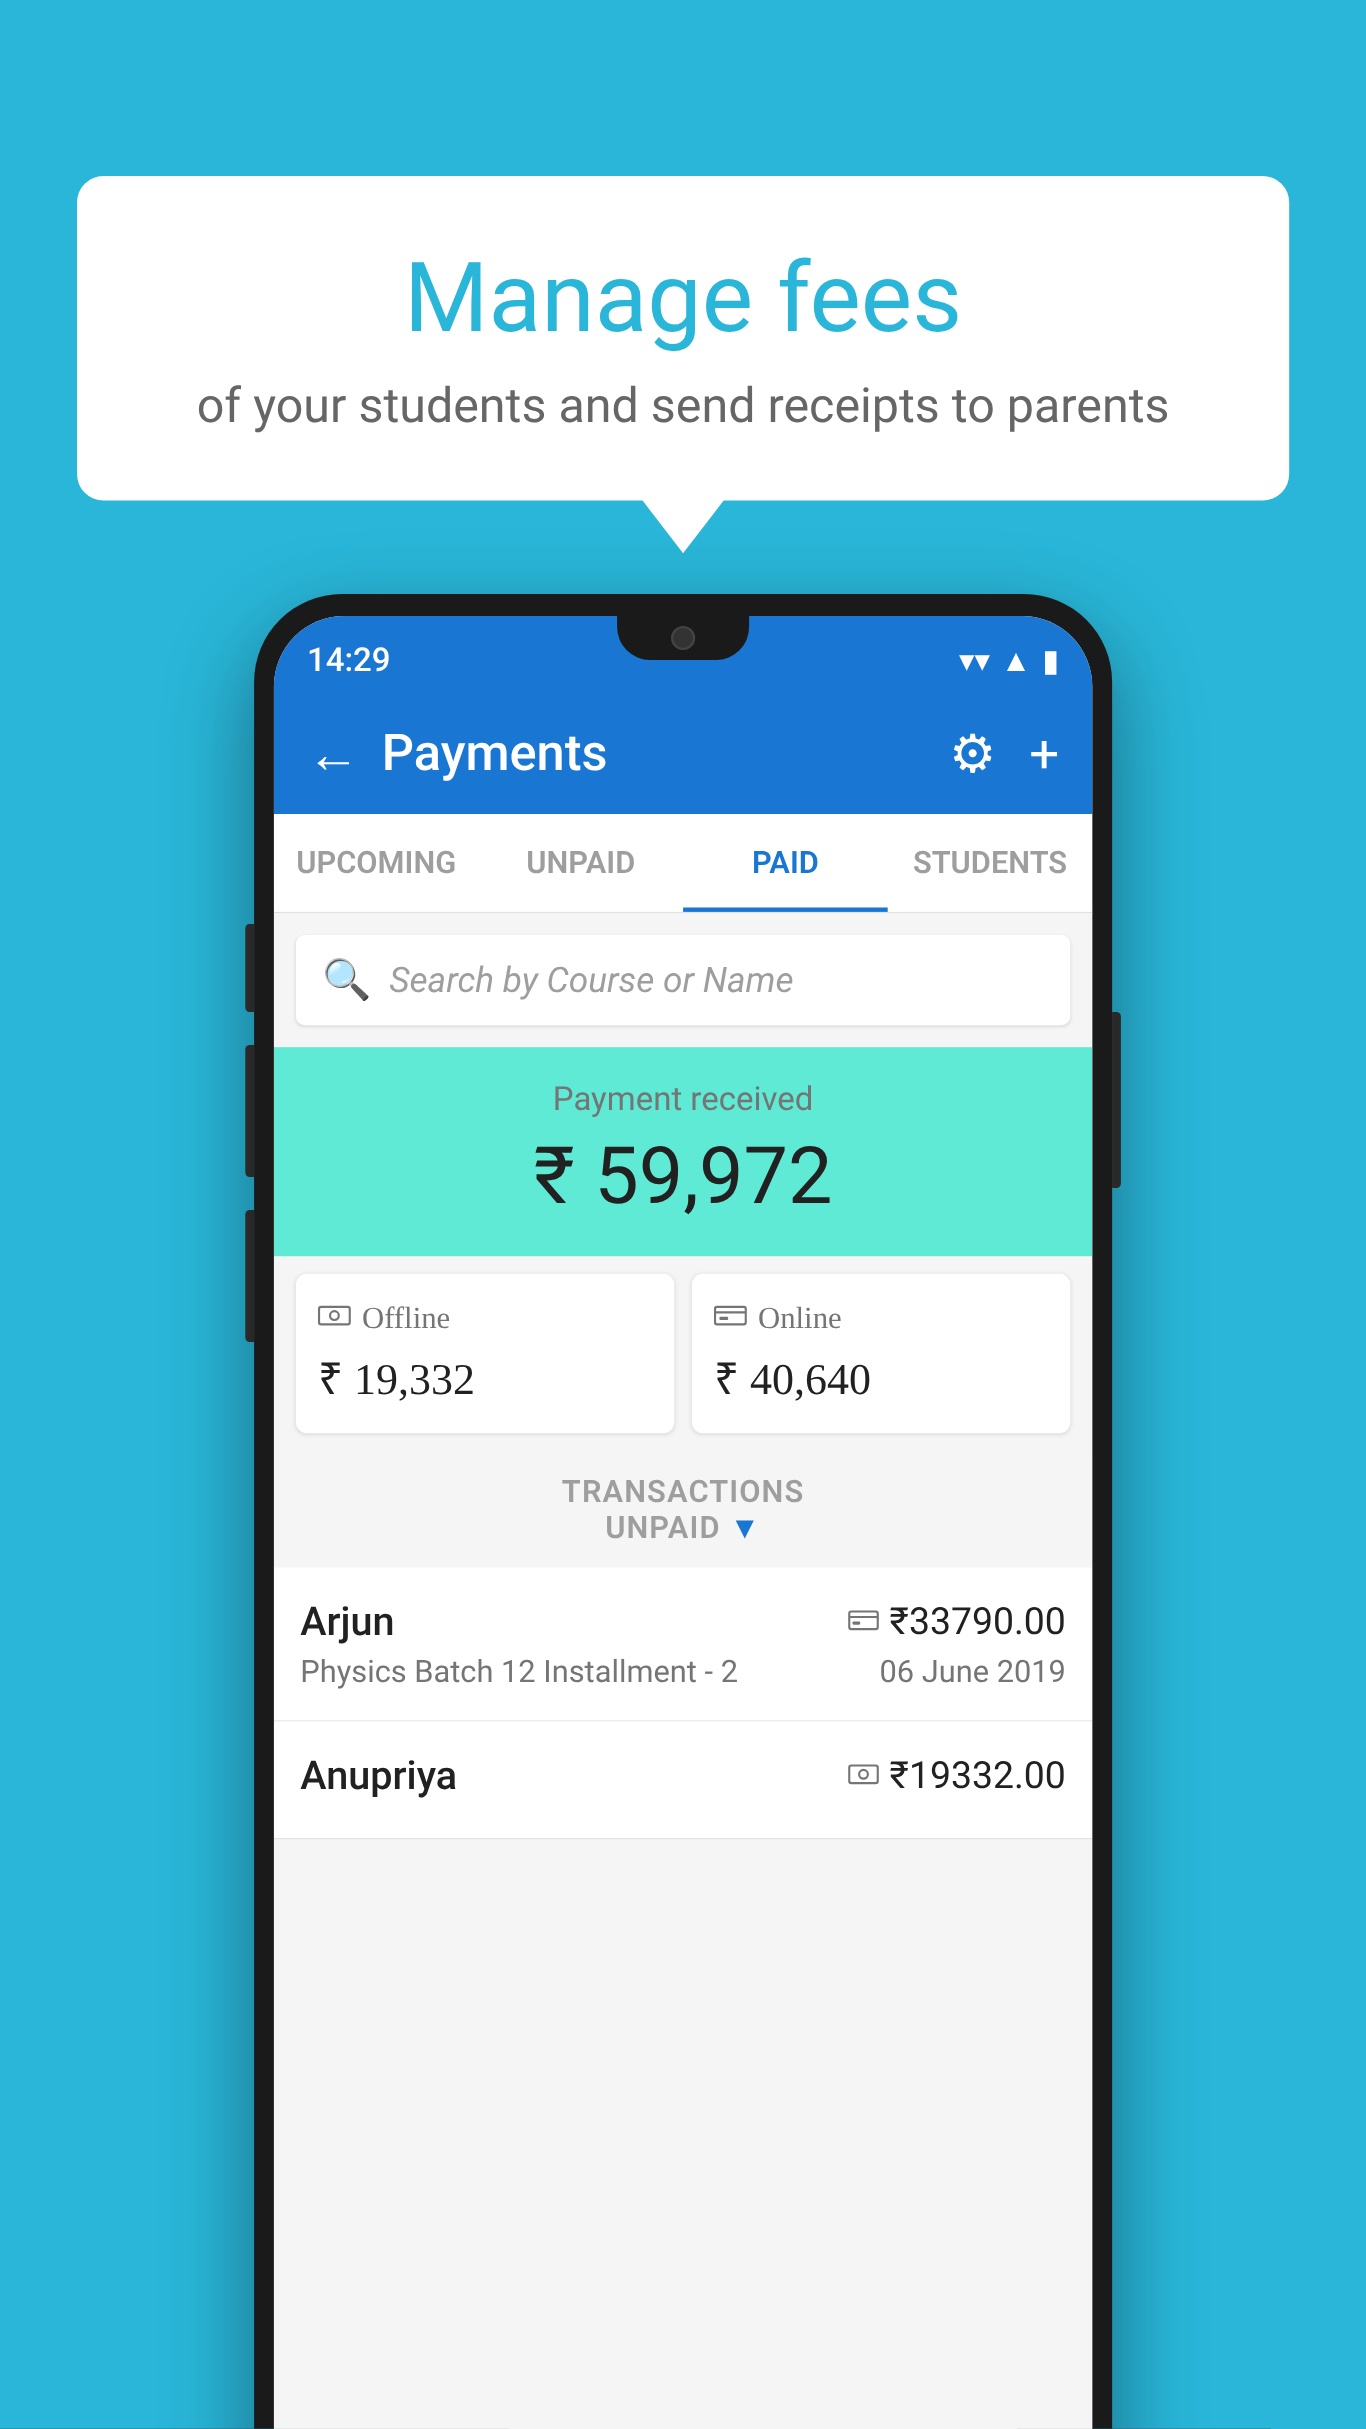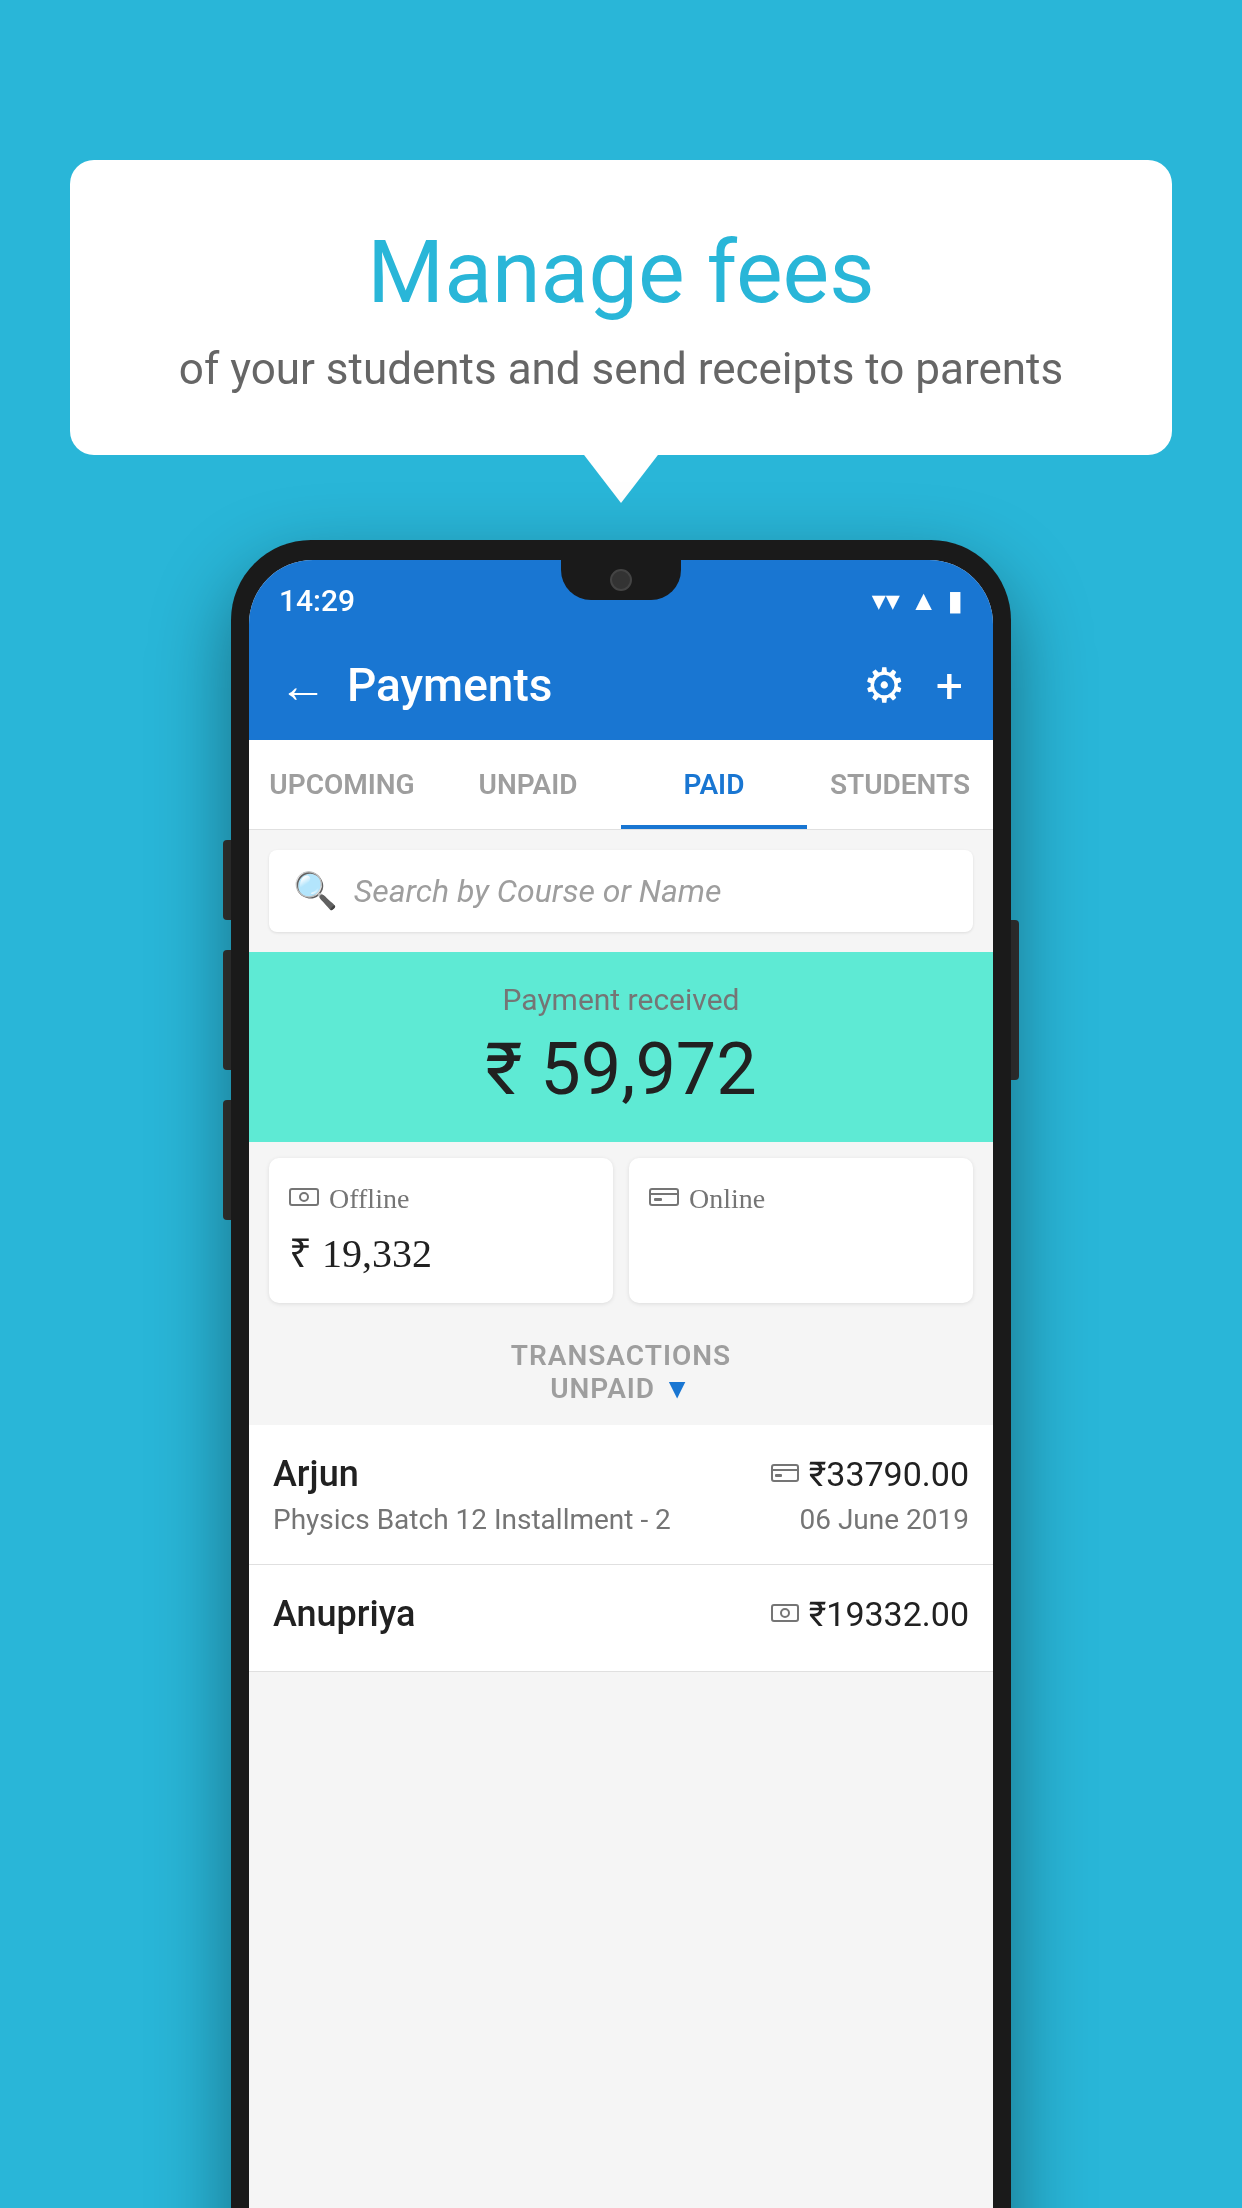--- a/index.html
+++ b/index.html
@@ -537,20 +537,21 @@
             <span class="card-icon">
               
               <svg width="30" height="24" viewBox="0 0 30 24" fill="none">
                 <rect x="1" y="4" width="28" height="16" rx="2" stroke="#757575" stroke-width="2" fill="none"></rect>
                 <line x1="1" y1="9" x2="29" y2="9" stroke="#757575" stroke-width="2"></line>
                 <rect x="5" y="13" width="8" height="3" rx="1" fill="#757575"></rect>
               </svg>
             </span>
             <span class="card-label">Online</span>
           </div>
+          <div class="card-amount">₹ 40,640</div>
         </div>
       </div>
 
       <div class="transactions-header">
         <span class="transactions-label">TRANSACTIONS</span>
         <div class="filter-button">
           <span>UNPAID</span>
           <span class="filter-icon">▼</span>
         </div>
       </div>

